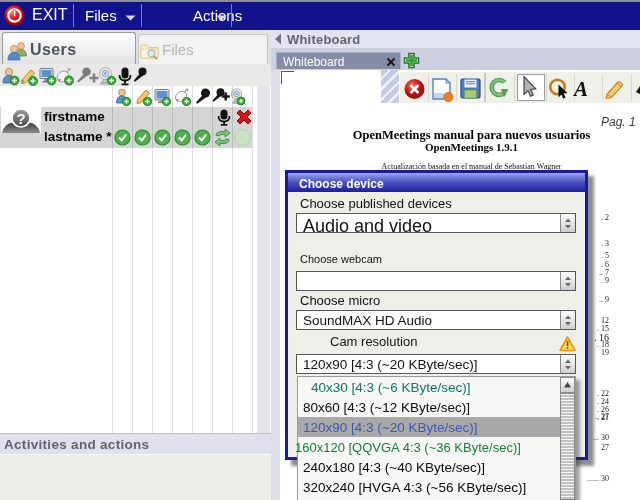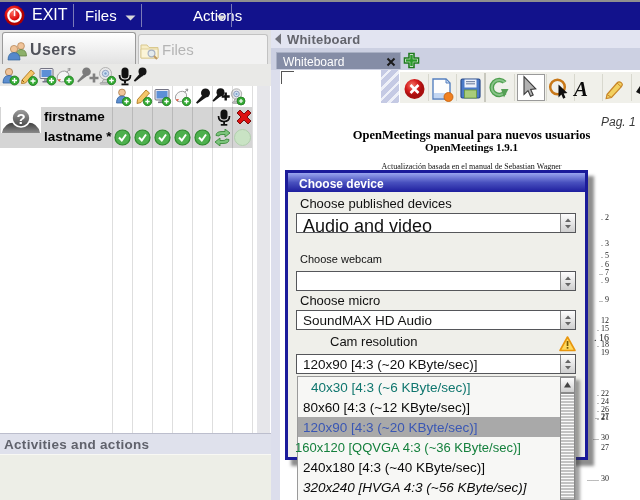--- a/index.html
+++ b/index.html
@@ -402,21 +402,21 @@
     <rect x="7.7" y="11" width="1.7" height="1.7" fill="#7a5a00"></rect>
   </svg>
 
   <div class="abs" style="left:297px;top:376px;width:279px;height:124px;background:#f7f7f5;border:1px solid #9a9a9a;border-bottom:none;box-shadow:4px 4px 3px rgba(50,50,50,0.45);"></div>
   <div class="abs" style="left:303px;top:380px;font-size:13.5px;color:#0f766e;margin-left:8px;">40x30 [4:3 (~6 KByte/sec)]</div>
   <div class="abs" style="left:303px;top:400px;font-size:13.5px;color:#0a0a0a;">80x60 [4:3 (~12 KByte/sec)]</div>
   <div class="abs" style="left:298px;top:417px;width:262px;height:20px;background:#a9a9a9;"></div>
   <div class="abs" style="left:303px;top:420px;font-size:13.5px;color:#3a57b4;">120x90 [4:3 (~20 KByte/sec)]</div>
   <div class="abs" style="left:295px;top:440px;font-size:13px;color:#15803d;">160x120 [QQVGA 4:3 (~36 KByte/sec)]</div>
   <div class="abs" style="left:303px;top:460px;font-size:13.5px;color:#0a0a0a;">240x180 [4:3 (~40 KByte/sec)]</div>
-  <div class="abs" style="left:303px;top:480px;font-size:13.5px;color:#0a0a0a;font-style:italic;">320x240 [HVGA 4:3 (~56 KByte/sec)]</div>
+  <div class="abs" style="left:303px;top:480px;font-size:13.5px;color:#0a0a0a;">320x240 [HVGA 4:3 (~56 KByte/sec)]</div>
 
   <div class="abs" style="left:560px;top:377px;width:15px;height:123px;background:#efefef;"></div>
   <div class="abs" style="left:560px;top:377px;width:15px;height:16px;background:linear-gradient(#fdfdfd,#cfcfcf);border:1px solid #8a8a8a;"></div>
   <svg class="abs" style="left:563px;top:381px;" width="9" height="8" viewBox="0 0 9 8">
       <path d="M4.5 1 L8 6.5 L1 6.5 Z" fill="#444"></path>
     </svg>
   <div class="abs" style="left:560px;top:393px;width:15px;height:107px;border:1px solid #8a8a8a;background:repeating-linear-gradient(#fafafa 0 1.5px,#c2c2c2 1.5px 3px);"></div>
 
 </div>
 

